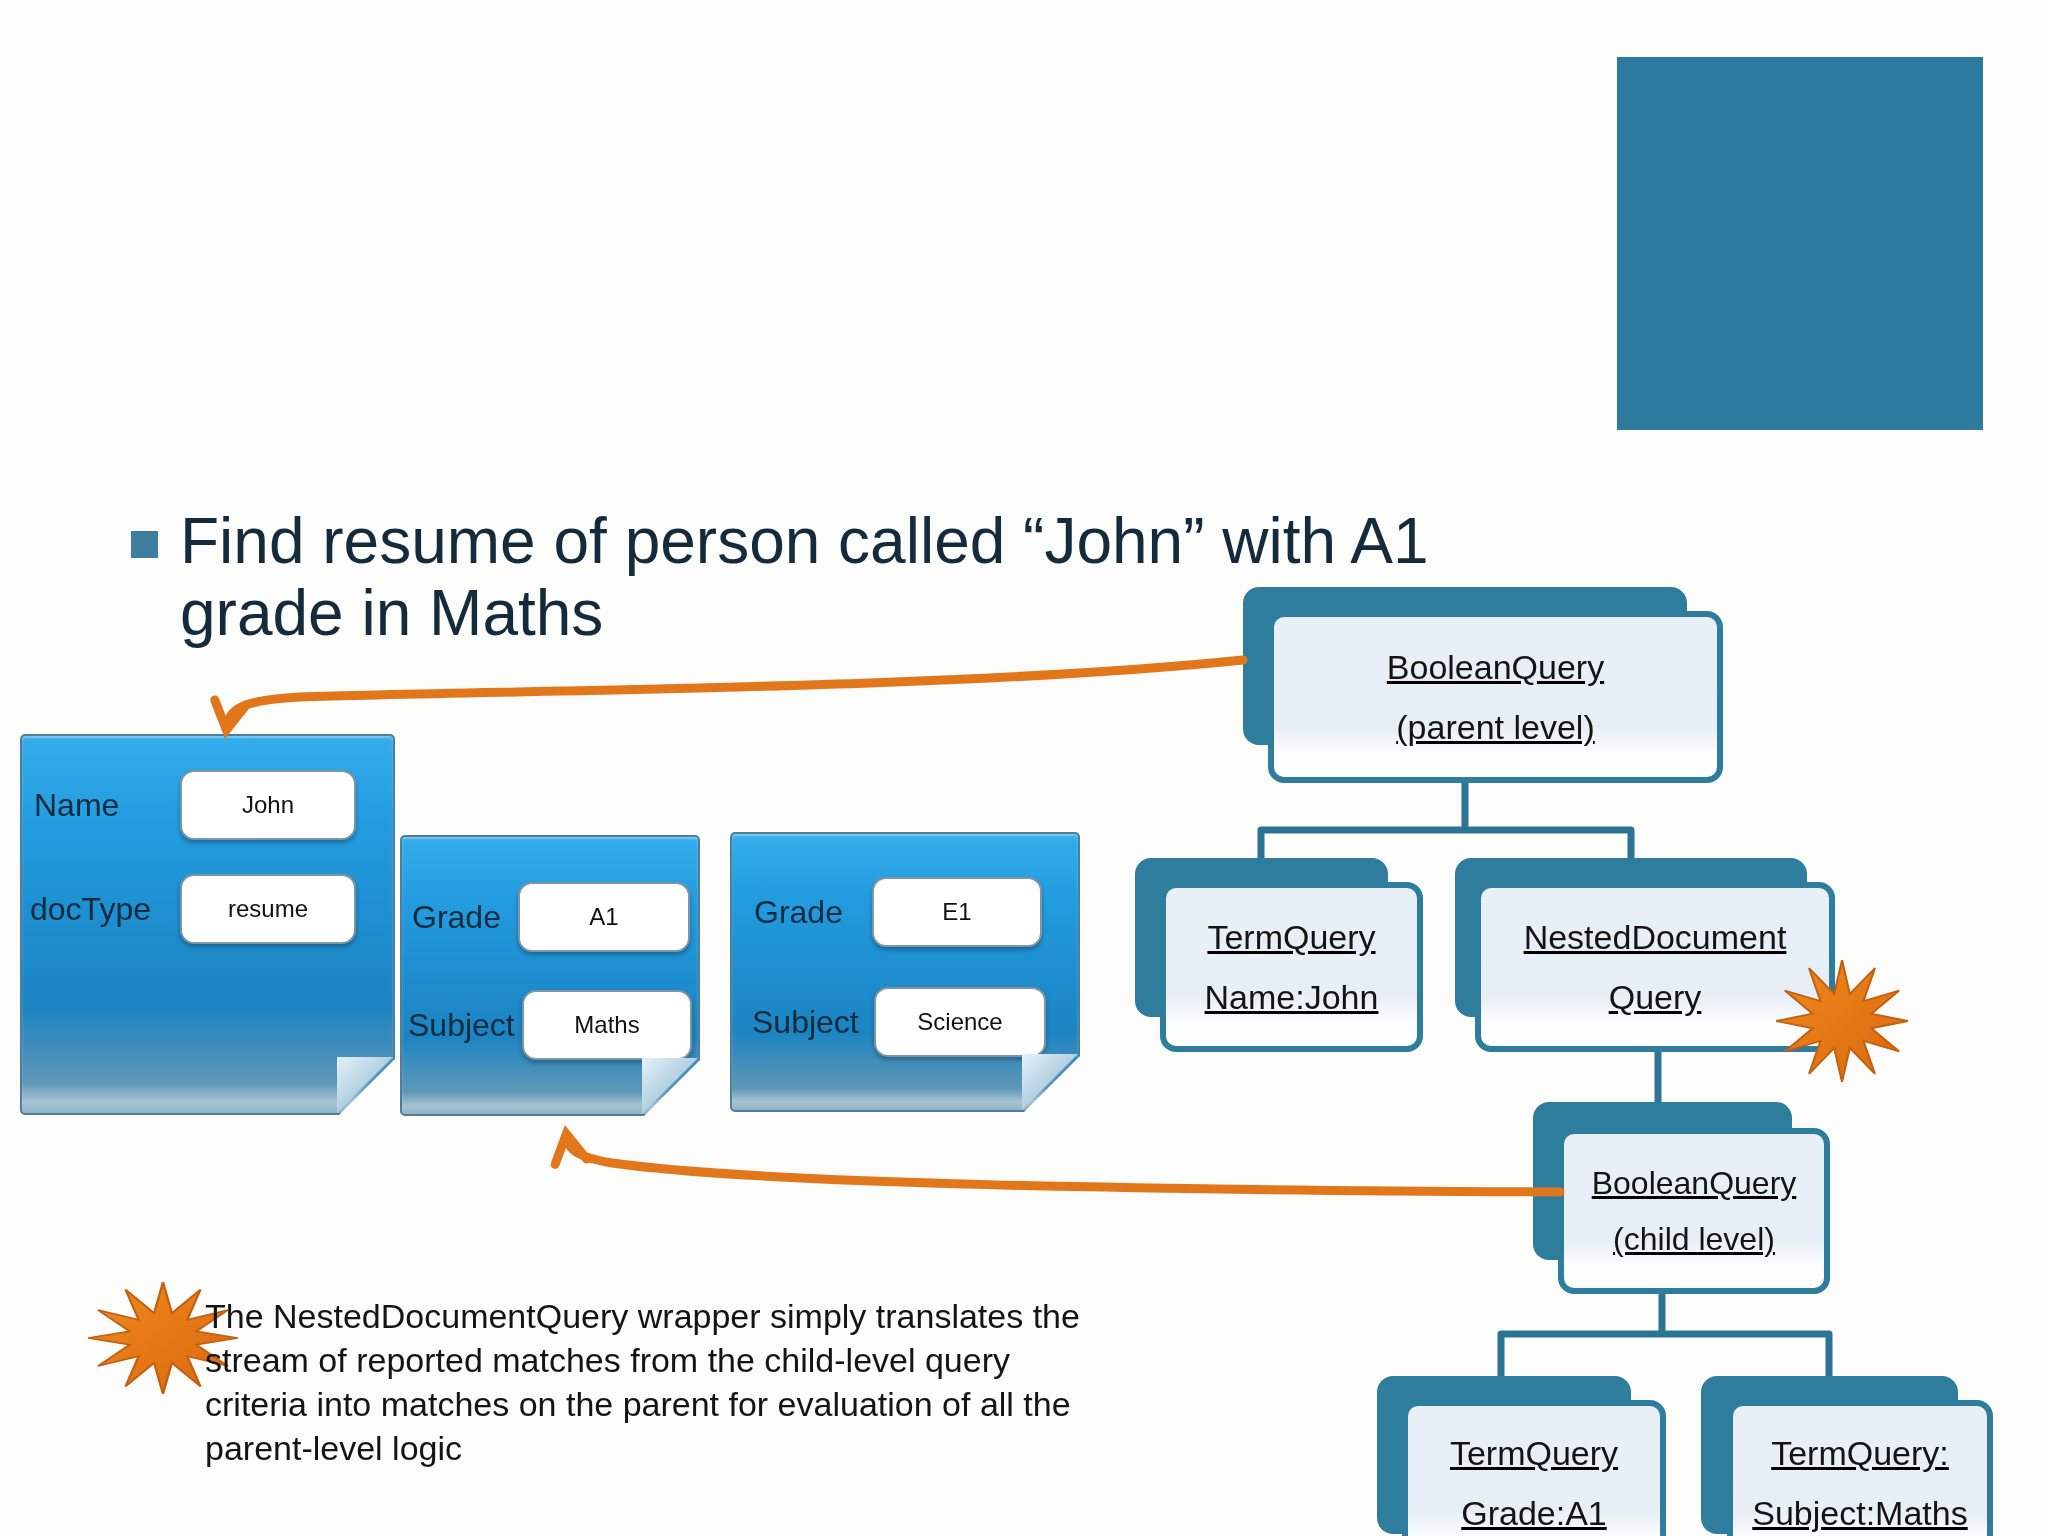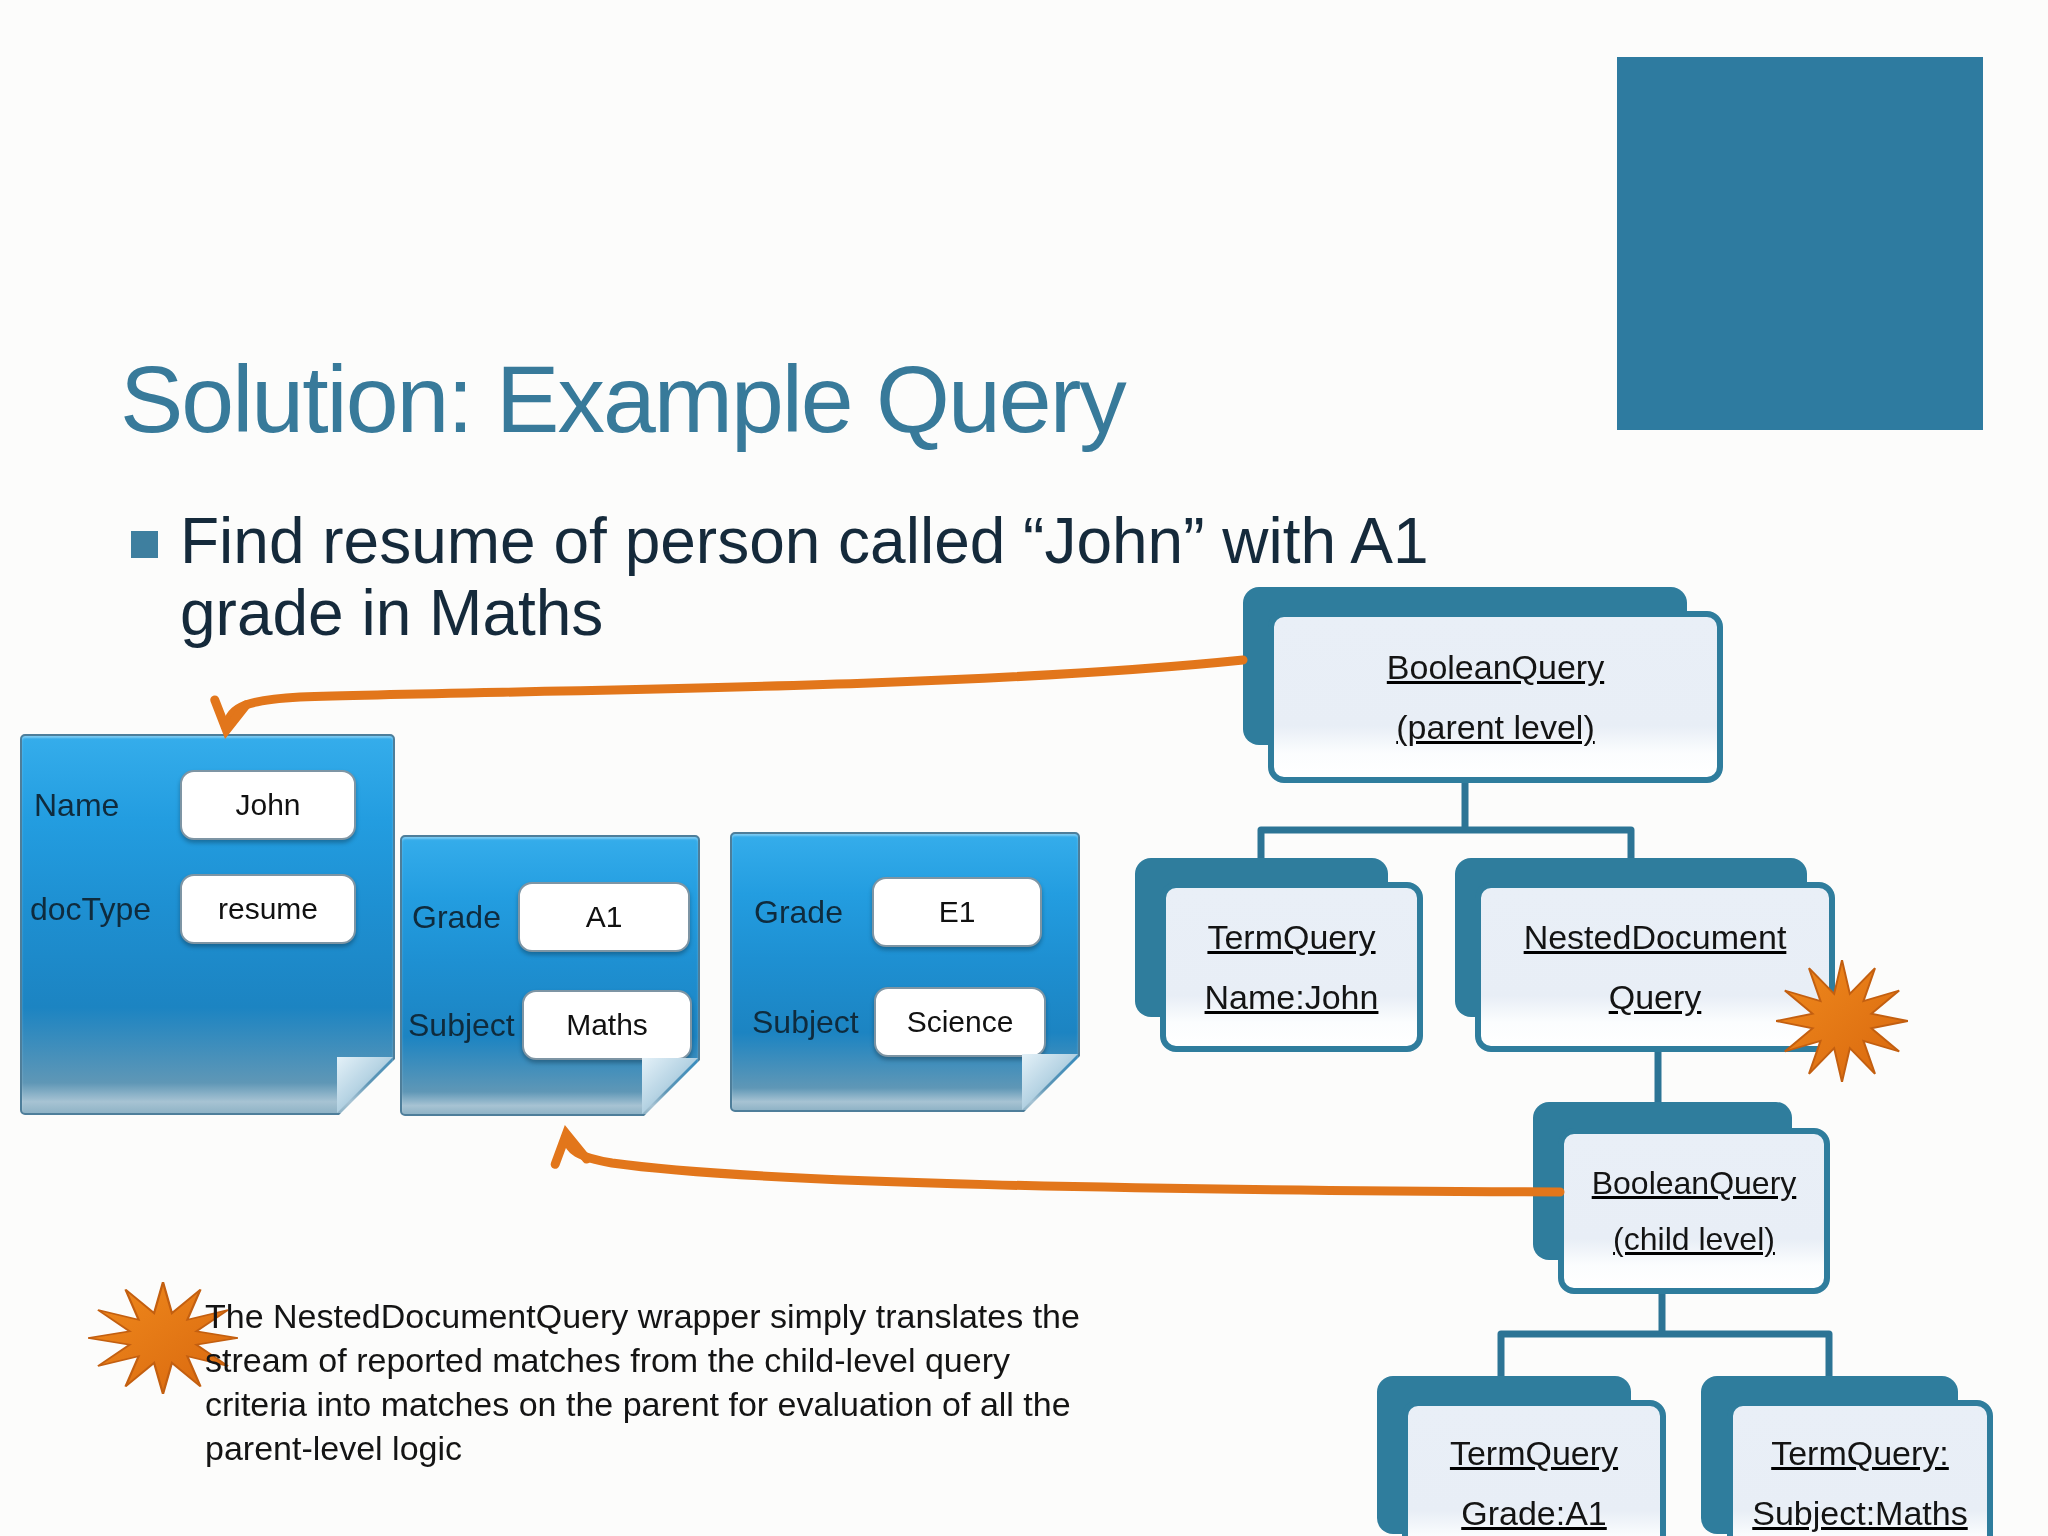--- a/index.html
+++ b/index.html
@@ -37,21 +37,21 @@
     position:absolute; right:0; bottom:0; width:56px; height:56px;
     background:linear-gradient(135deg,#e4f1f8 0%, #b7d4e4 45%, #6d9fbe 100%);
     clip-path:polygon(0 100%, 100% 0, 0 0);
   }
   .card-field { position:absolute; display:flex; align-items:center; }
   .card-label { font-size:32px; color:#0f2b3d; }
   .value-box {
     position:absolute; background:#ffffff; border:2px solid #7e95a4; border-radius:14px;
     box-shadow:0 3px 4px rgba(0,0,0,.28);
     display:flex; align-items:center; justify-content:center;
-    font-size:30px; color:#111; 
+    font-size:24px; color:#111; 
   }
   
   .qnode { position:absolute; }
   .qnode .back { position:absolute; background:#2f7d9d; border-radius:16px; }
   .qnode .front {
     position:absolute; border:6px solid #2f7d9d; border-radius:16px;
     background:linear-gradient(180deg,#e9eff7 0%, #e8eef6 68%, #fbfdfe 85%, #ffffff 100%);
     display:flex; flex-direction:column; align-items:center; justify-content:center;text-decoration:underline;
   }
   .qnode .nline { font-size:34px; color:#141414; line-height:60px; white-space:nowrap; }
@@ -72,21 +72,20 @@
   <svg class="overlay">
     <g stroke="#2c7495" stroke-width="7" fill="none" stroke-linejoin="round" stroke-linecap="butt">
       <path d="M1465 775 V 830"></path>
       <path d="M1261 864 V 830 H 1631 V 864"></path>
       <path d="M1658 1048 V 1108"></path>
       <path d="M1662 1292 V 1334"></path>
       <path d="M1501 1380 V 1334 H 1829 V 1380"></path>
     </g>
   </svg>
 
-  <div class="title">Solution: Example Query</div>
   <div class="bullet-square"></div>
   <div class="bullet-text">
     <div>Find resume of person called “John” with A1</div>
     <div>grade in Maths</div>
   </div>
 
   <div class="corner-square"></div>
 
   <div class="doc-card" style="left:20px; top:734px; width:375px; height:381px;">
     <div class="card-field" style="left:12px; top:34px; height:70px;">

